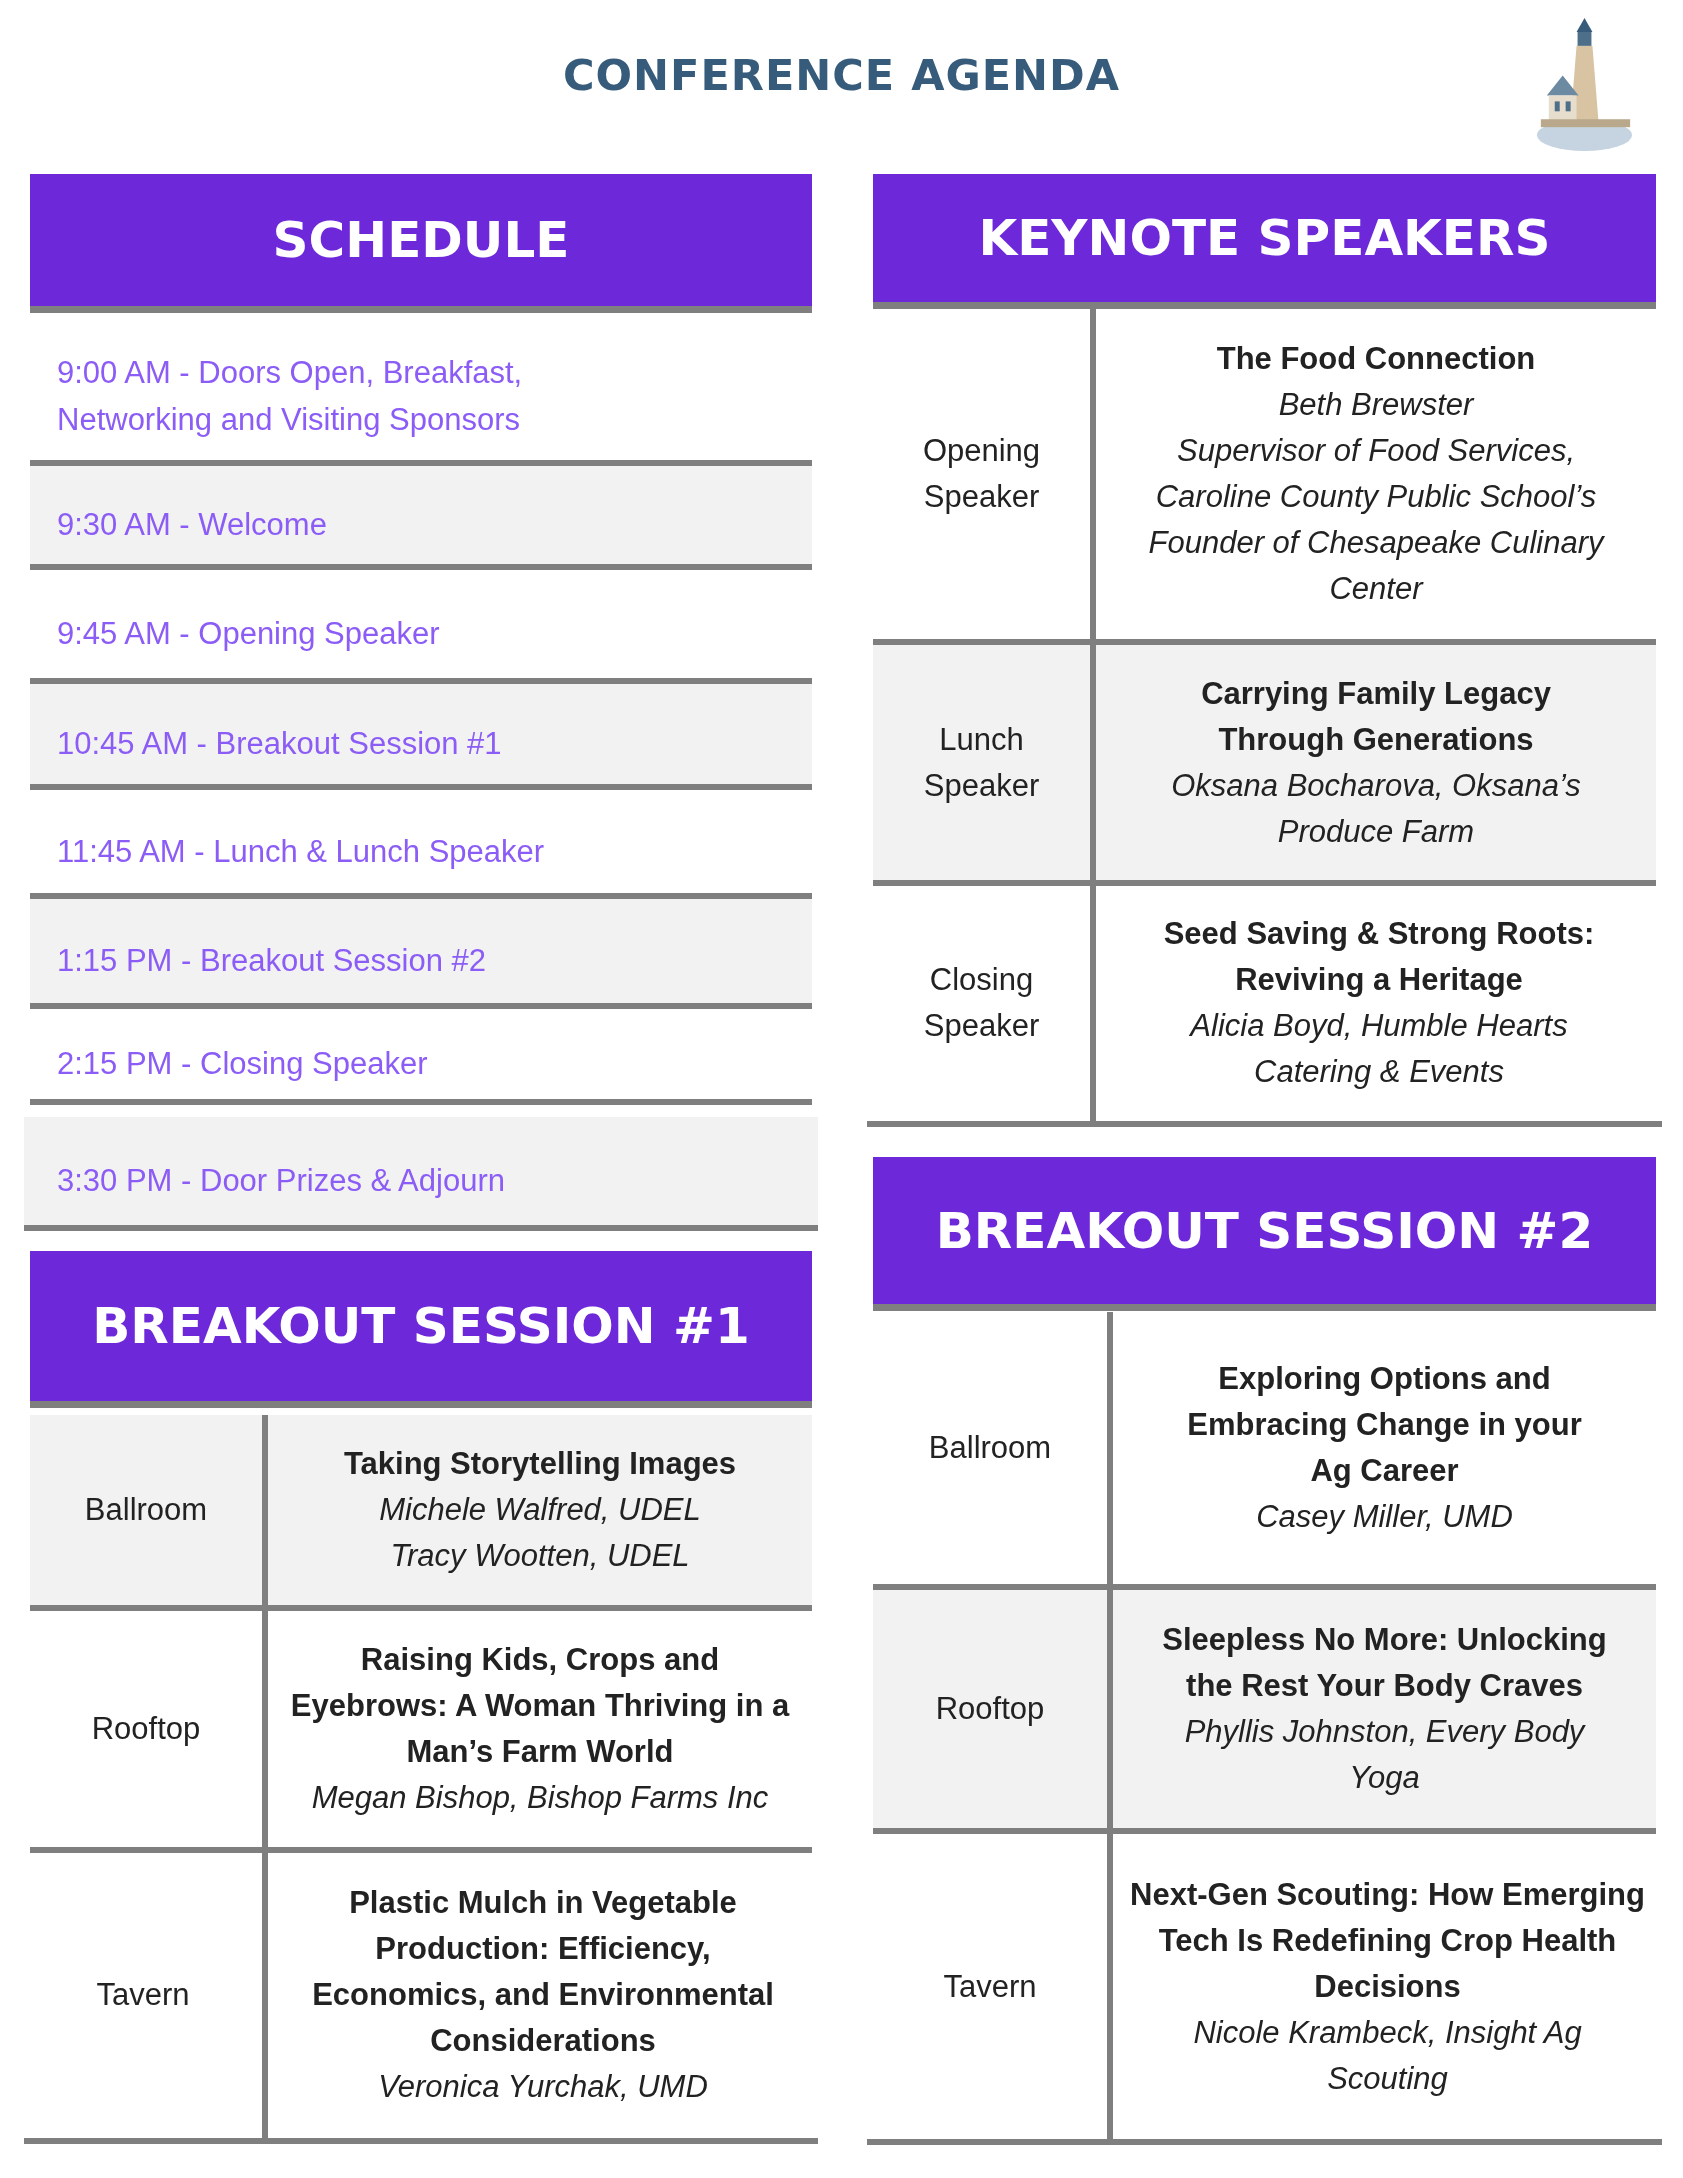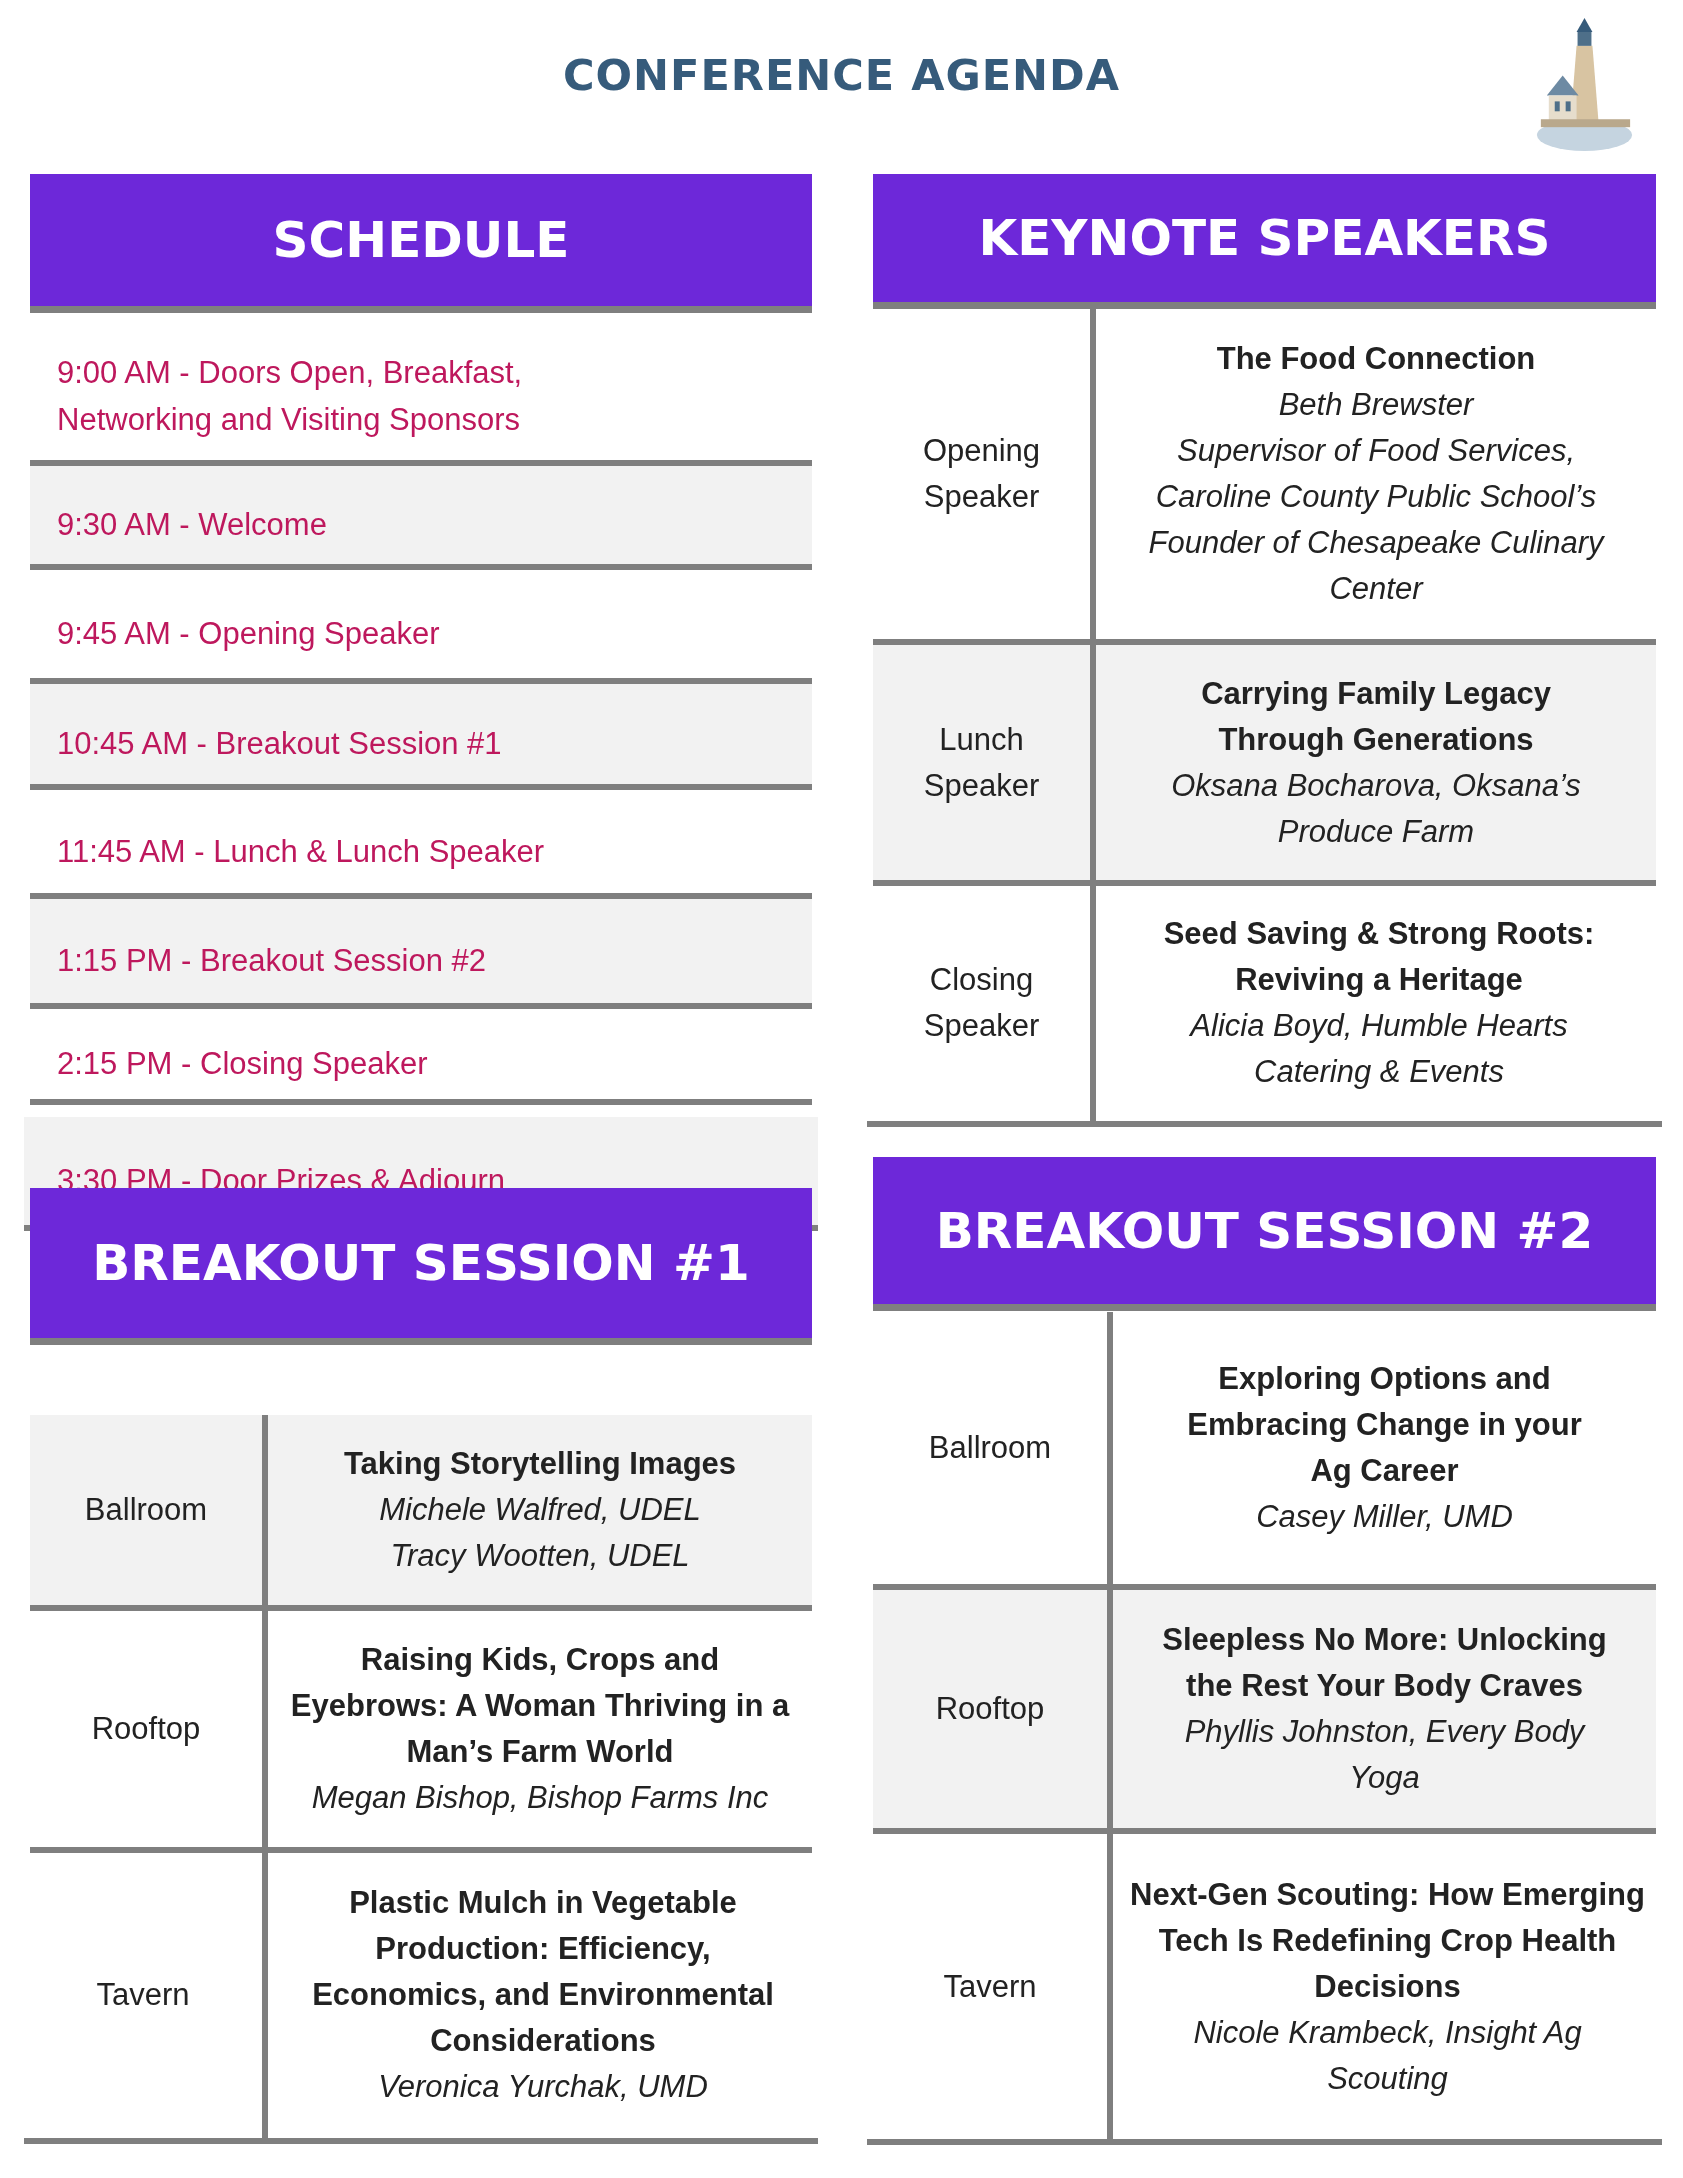--- a/index.html
+++ b/index.html
@@ -2,21 +2,21 @@
 <html><head>
 <meta charset="utf-8">
 <style>
   html,body{margin:0;padding:0;background:#ffffff;}
   body{width:1683px;height:2178px;position:relative;overflow:hidden;font-family:"Liberation Sans",sans-serif;color:#222;}
   .abs{position:absolute;box-sizing:border-box;}
   .title{left:0;width:1683px;top:50px;text-align:center;font-family:"DejaVu Sans",sans-serif;font-weight:bold;font-size:43px;color:#365B7B;letter-spacing:1px;}
   .hdr{background:#6d28d9;color:#fff;display:flex;align-items:center;justify-content:center;font-family:"DejaVu Sans",sans-serif;font-weight:bold;font-size:50px;border-bottom:7px solid #7F7F7F;}
   .row{border-bottom:6px solid #7F7F7F;display:flex;align-items:center;}
   .row.alt{background:#F2F2F2;}
-  .sched-text{padding-left:27px;font-size:31px;line-height:47px;color:#be185d;margin-top:19px;}
+  .sched-text{padding-left:27px;font-size:31px;line-height:47px;color:#8b5cf6;margin-top:19px;}
   .lbl{height:100%;display:flex;align-items:center;justify-content:center;text-align:center;font-size:31px;line-height:46px;color:#222;border-right:6px solid #7F7F7F;box-sizing:border-box;}
   .cell{flex:1;display:flex;flex-direction:column;align-items:center;justify-content:center;text-align:center;font-size:31px;line-height:46px;padding:0 18px;}
   .cell .t{font-weight:bold;color:#222;}
   .cell .s{font-style:italic;color:#222;}
   .lighthouse{left:1525px;top:16px;width:119px;height:144px;}
 </style>
 </head>
 <body>
 
 <div class="abs title">CONFERENCE AGENDA</div>
@@ -57,21 +57,21 @@
 <div class="abs row alt" style="left:30px;top:899px;width:782px;height:110px;">
     <div class="sched-text">1:15 PM - Breakout Session #2</div>
   </div>
 <div class="abs row" style="left:30px;top:1009px;width:782px;height:96px;">
     <div class="sched-text">2:15 PM - Closing Speaker</div>
   </div>
 <div class="abs row alt" style="left:24px;top:1117px;width:794px;height:114px;">
     <div class="sched-text" style="padding-left:33px;">3:30 PM - Door Prizes &amp; Adjourn</div>
   </div>
 
-<div class="abs hdr" style="left:30px;top:1188px;width:782px;height:157px;text-align:center;">BREAKOUT SESSION #1</div>
+<div class="abs hdr" style="left:30px;top:1251px;width:782px;height:157px;text-align:center;">BREAKOUT SESSION #1</div>
 <div class="abs row alt" style="left:30px;top:1415px;width:782px;height:196px;">
   <div class="lbl" style="width:238px;">Ballroom</div>
   <div class="cell">
     <div class="t">Taking Storytelling Images</div>
     <div class="s">Michele Walfred, UDEL</div>
     <div class="s">Tracy Wootten, UDEL</div>
   </div>
 </div>
 <div class="abs row" style="left:30px;top:1611px;width:782px;height:242px;">
   <div class="lbl" style="width:238px;">Rooftop</div>

